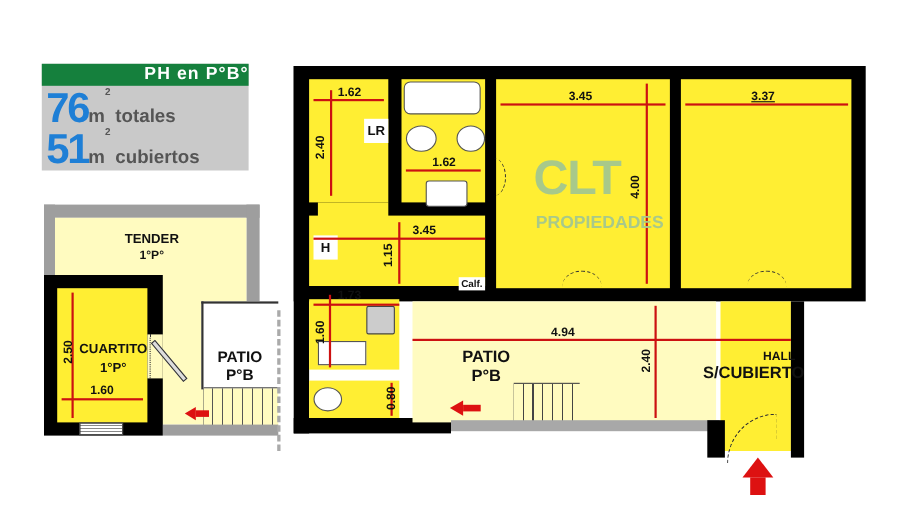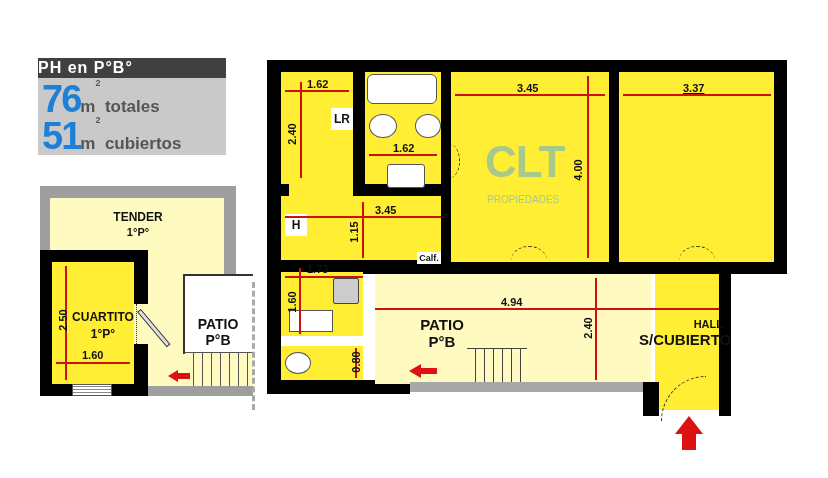--- a/index.html
+++ b/index.html
@@ -5,21 +5,21 @@
   html,body{margin:0;padding:0;background:#ffffff;}
   body{width:828px;height:478px;position:relative;overflow:hidden;font-family:"Liberation Sans",sans-serif;}
   .abs{position:absolute;}
   .lbl{font-family:"Liberation Sans",sans-serif;font-weight:bold;color:#111;text-align:center;}
   .dim{font-family:"Liberation Sans",sans-serif;font-weight:bold;font-size:11px;color:#111;}
   .vert{transform:rotate(-90deg);transform-origin:center;white-space:nowrap;}
   .wall{background:#000;}
   .ywall{background:#9e9e9e;}
   
   .badge{left:38px;top:58px;width:188px;height:97px;background:#c9c9c9;}
-  .badge-head{left:38px;top:58px;width:188px;height:20px;background:#404040;color:#fff;font-weight:900;font-size:16px;letter-spacing:1px;text-align:left;line-height:20px;}
+  .badge-head{left:38px;top:58px;width:188px;height:20px;background:#15803d;color:#fff;font-weight:900;font-size:16px;letter-spacing:1px;text-align:right;line-height:20px;}
   .bignum{font-weight:900;color:#1e7fd6;font-size:38px;line-height:38px;letter-spacing:-2px;}
   .unit{font-weight:900;color:#555;font-size:17px;}
   .sup{font-size:9px;vertical-align:top;position:relative;top:-2px;}
 </style>
 </head>
 <body>
 
 <div class="abs badge"></div>
 <div class="abs badge-head">PH en P°B°</div>
 <div class="abs" style="left:42px;top:80px;">
@@ -144,20 +144,20 @@
   <div class="abs dim vert" style="left:78px;top:296px;">0.80</div>
   <div class="abs dim" style="left:234px;top:236px;">4.94</div>
   <div class="abs dim vert" style="left:310px;top:262px;">2.40</div>
 
   <div class="abs lbl" style="left:140px;top:256px;width:70px;font-size:15px;">PATIO</div>
   <div class="abs lbl" style="left:140px;top:273px;width:70px;font-size:15px;">P°B</div>
   <div class="abs lbl" style="left:384px;top:258px;width:72px;font-size:11px;text-align:right;">HALL</div>
   <div class="abs lbl" style="left:372px;top:271px;width:72px;font-size:15px;">S/CUBIERTO</div>
 
   <div class="abs" style="left:218px;top:77px;font-weight:900;font-size:44px;color:#a8c98a;letter-spacing:-1px;font-family:'Liberation Sans',sans-serif;">CLT</div>
-  <div class="abs" style="left:220px;top:134px;font-weight:normal;font-size:10px;color:#a8c98a;font-family:'Liberation Sans',sans-serif;text-align:center;">PROPIEDADES</div>
+  <div class="abs" style="left:220px;top:134px;font-weight:bold;font-size:16px;color:#a8c98a;font-family:'Liberation Sans',sans-serif;text-align:center;">PROPIEDADES</div>
 
   <div class="abs" style="left:142px;top:304px;width:0;height:0;border-top:7px solid transparent;border-bottom:7px solid transparent;border-right:12px solid #dd1111;"></div>
   <div class="abs" style="left:154px;top:308px;width:16px;height:6px;background:#dd1111;"></div>
 
   <div class="abs" style="left:408px;top:356px;width:0;height:0;border-left:14px solid transparent;border-right:14px solid transparent;border-bottom:18px solid #dd1111;"></div>
   <div class="abs" style="left:415px;top:374px;width:14px;height:16px;background:#dd1111;"></div>
 </div>
 
 </body></html>

